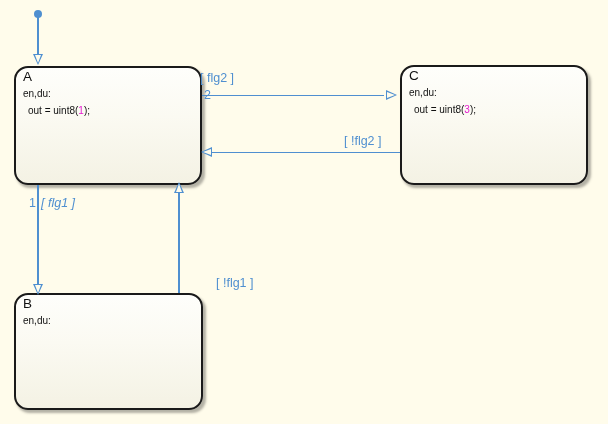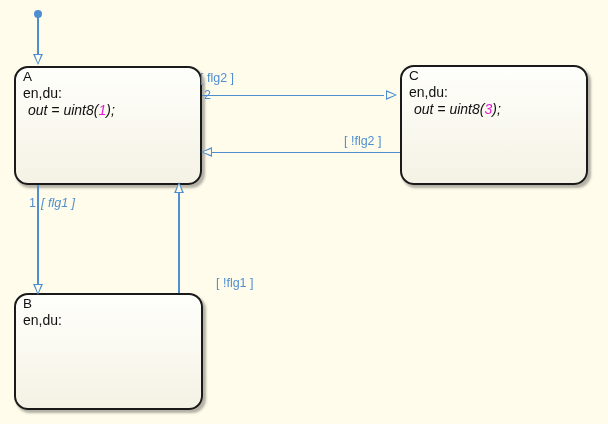--- a/index.html
+++ b/index.html
@@ -31,27 +31,27 @@
     top: 1px;
     font-size: 13.5px;
     color: #111111;
     line-height: 15px;
     white-space: nowrap;
   }
   .state-action {
     position: absolute;
     left: 7px;
     top: 17px;
-    font-size: 14px;
+    font-size: 10px;
     color: #111111;
     line-height: 17px;
     white-space: nowrap;
   }
   .state-action .lit { color: #e61ad0; }
-  .indent { padding-left: 5px; font-style: italic; }
+  .indent { padding-left: 5px; }
 
   
   .tline {
     position: absolute;
     background: #4f8fd0;
   }
   .tline.h { height: 1.4px; }
   .tline.v { width: 1.4px; }
 
   

